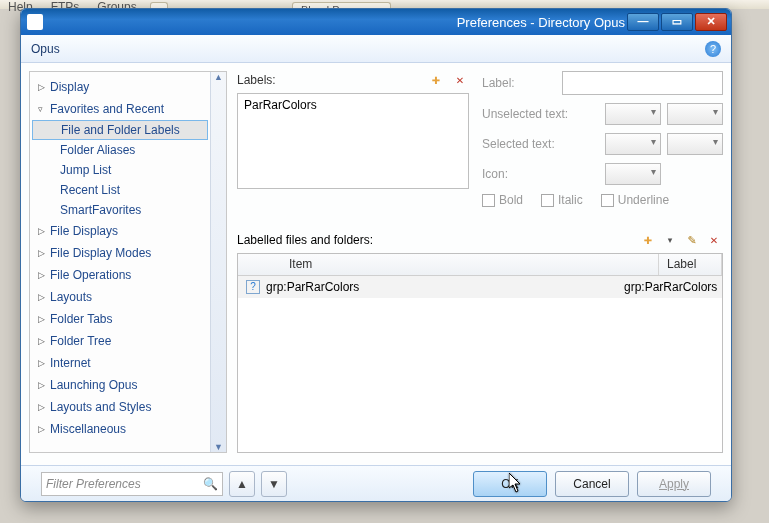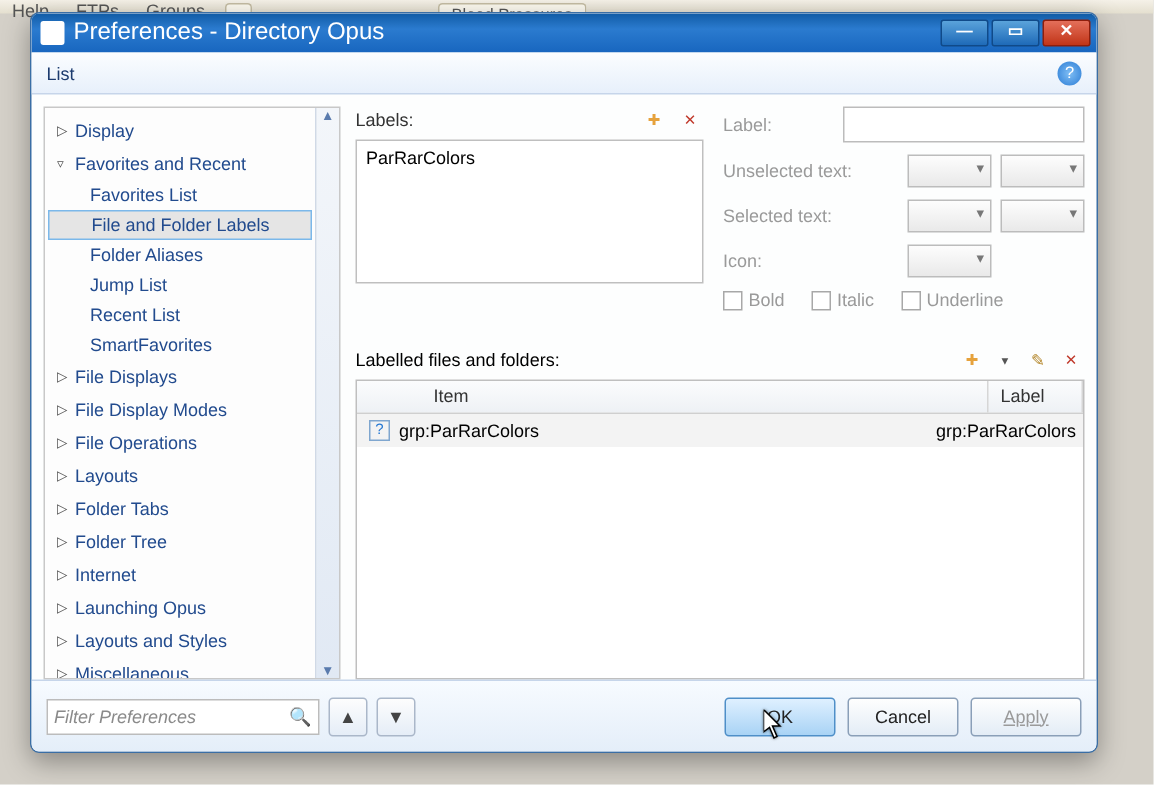--- a/index.html
+++ b/index.html
@@ -8,21 +8,21 @@
 
 .bg-menu { position: absolute; top: 0; left: 0; right: 0; height: 9px; background: linear-gradient(#f5f1e8,#e4dfcf); display: flex; padding: 0 8px; gap: 18px; color: #555; font-size: 11px; align-items: flex-start; }
 .bg-tabs { position: absolute; top: 2px; left: 150px; display:flex; gap:4px; }
 .bg-tab { background:#fcf9ef; border:1px solid #c4bca3; border-bottom:none; padding:1px 8px; font-size:11px; color:#555; border-radius:3px 3px 0 0;}
 
 
 .window { position: absolute; left: 20px; top: 8px; width: 712px; height: 494px; background: #fdfefe; border: 1px solid #3a6ea5; border-radius: 6px; box-shadow: 0 6px 18px rgba(0,0,0,0.35); overflow: hidden; }
 
 .titlebar { height: 26px; background: linear-gradient(#115ca6,#2b7bcf 40%,#1866bf); display:flex; align-items:center; padding:0 4px 0 6px; color:#fff; }
 .titlebar .ticon { width:16px; height:16px; background:#fff; border-radius:2px; display:flex; align-items:center; justify-content:center; margin-right:6px; font-size:10px;}
-.titlebar .title { flex:1; font-size:16px; }
+.titlebar .title { flex:1; font-size:13px;text-align:right; }
 .wbtns { display:flex; gap:0; }
 .wbtn { width:32px; height:18px; border:1px solid #104a89; background:linear-gradient(#5aa3db,#1e6ab8); color:#fff; font-weight:bold; text-align:center; line-height:14px; font-size:11px; border-radius:2px; margin-left:2px;}
 .wbtn.close { background:linear-gradient(#e46f5a,#c13518); border-color:#8d1e0c;}
 
 .menubar { height:28px; background:linear-gradient(#fbfdff,#e7f0fb); border-bottom:1px solid #c6d5ea; display:flex; align-items:center; padding:0 10px; justify-content:space-between;}
 .menubar .file { color:#1c3b6e; }
 .help-icon { width:16px; height:16px; border-radius:50%; background:radial-gradient(#7fbef5,#2a7bd4); color:#fff; text-align:center; line-height:16px; font-size:11px; }
 
 .body { position:absolute; top:54px; bottom:40px; left:0; right:0; display:flex; }
 
@@ -73,21 +73,21 @@
 .gh.item { flex:0 0 378px;margin-left:43px; }
 .gh.label { flex:1; }
 .grid-row { display:flex; height:22px; align-items:center; }
 .grid-row.sel { background:#f3f3f3; }
 .gc { padding:2px 8px; }
 .gc.item { flex:0 0 378px; display:flex; align-items:center; gap:6px;}
 .gc.label { flex:1; text-align:left; }
 .qicon { width:14px; height:14px; border:1px solid #7fa6cf; color:#2a7bd4; font-size:10px; text-align:center; line-height:12px; }
 
 
-.bottombar { position:absolute; left:0; right:0; bottom:0; height:48px; background:linear-gradient(#f7fbff,#e4eef9); border-top:1px solid #c6d5ea; display:flex; align-items:center; padding:0 10px;justify-content:space-between; }
+.bottombar { position:absolute; left:0; right:0; bottom:0; height:36px; background:linear-gradient(#f7fbff,#e4eef9); border-top:1px solid #c6d5ea; display:flex; align-items:center; padding:0 20px;justify-content:space-between; }
 .filterbox { width:182px; height:24px; border:1px solid #bcbcbc; background:#fff; display:flex; align-items:center; padding:0 4px; color:#8a8a8a; font-style:italic; position:relative;}
 .filterbox .mag { position:absolute; right:4px; color:#7f7f7f; font-style:normal;}
 .arrowbtn { width:26px; height:26px; border:1px solid #aab7c9; background:linear-gradient(#fdfdfd,#e5edf7); margin-left:6px; text-align:center; line-height:24px; color:#444; border-radius:3px;}
 .spacer-flex { flex:1; }
 .dlgbtn { width:74px; height:26px; border:1px solid #8a9fb8; background:linear-gradient(#fefefe,#e3ecf6); border-radius:3px; margin-left:8px; color:#222;}
 .dlgbtn.primary { background:linear-gradient(#dff0ff,#a9d3f5); border-color:#4f8fc8; }
 .dlgbtn.disabled { color:#9a9a9a;text-decoration:underline; }
 
 
 .cursor { position:absolute; left:509px; top:473px; width:14px; height:20px; pointer-events:none; }
@@ -112,37 +112,36 @@
     <div class="ticon">⌂</div>
     <div class="title">Preferences - Directory Opus</div>
     <div class="wbtns">
       <div class="wbtn">—</div>
       <div class="wbtn">▭</div>
       <div class="wbtn close">✕</div>
     </div>
   </div>
 
   <div class="menubar">
-    <span class="file">List</span>
+    <span class="file">Opus</span>
     <span class="help-icon">?</span>
   </div>
 
   <div class="body">
     <div class="treewrap">
       <div class="tree">
         <div class="spacer4"></div>
         <div class="tnode top">
             <span class="exp">▷</span>
             <span>Display</span>
           </div>
         <div class="tnode top">
             <span class="exp">▿</span>
             <span>Favorites and Recent</span>
           </div>
-        <div class="tchild">Favorites List</div>
         <div class="tchild sel">File and Folder Labels</div>
         <div class="tchild">Folder Aliases</div>
         <div class="tchild">Jump List</div>
         <div class="tchild">Recent List</div>
         <div class="tchild">SmartFavorites</div>
         <div class="tnode top">
             <span class="exp">▷</span>
             <span>File Displays</span>
           </div>
         <div class="tnode top">

